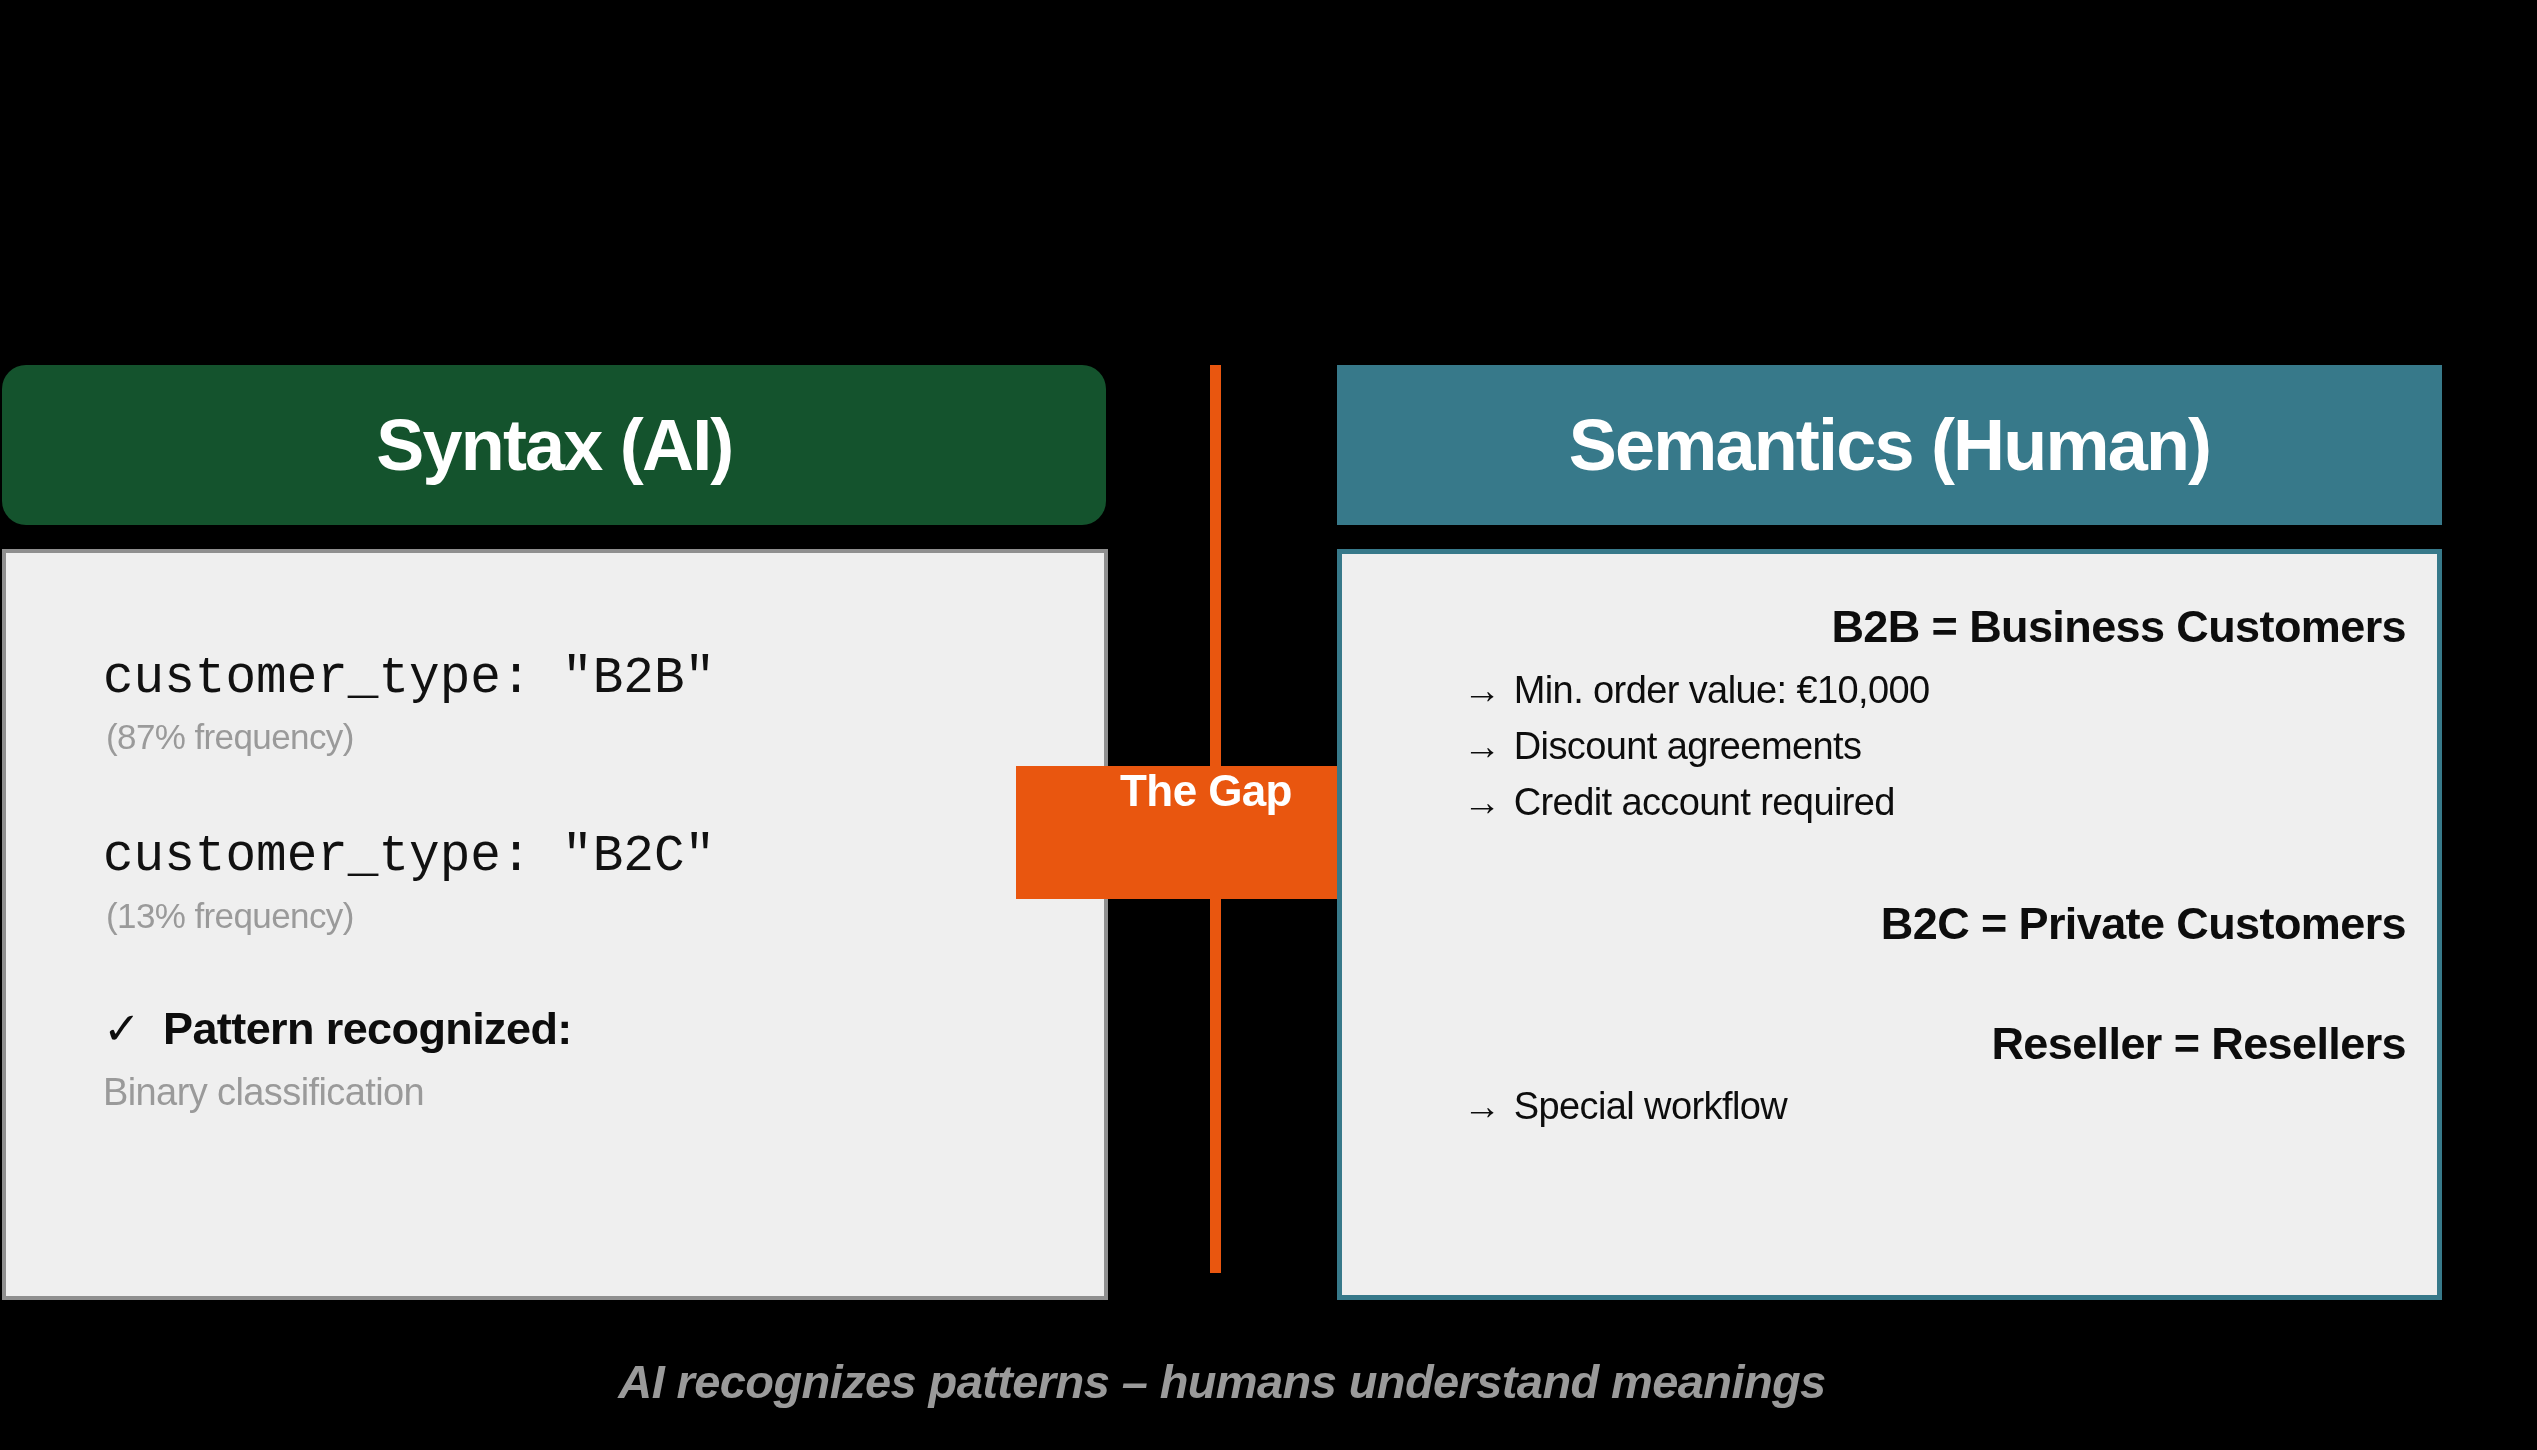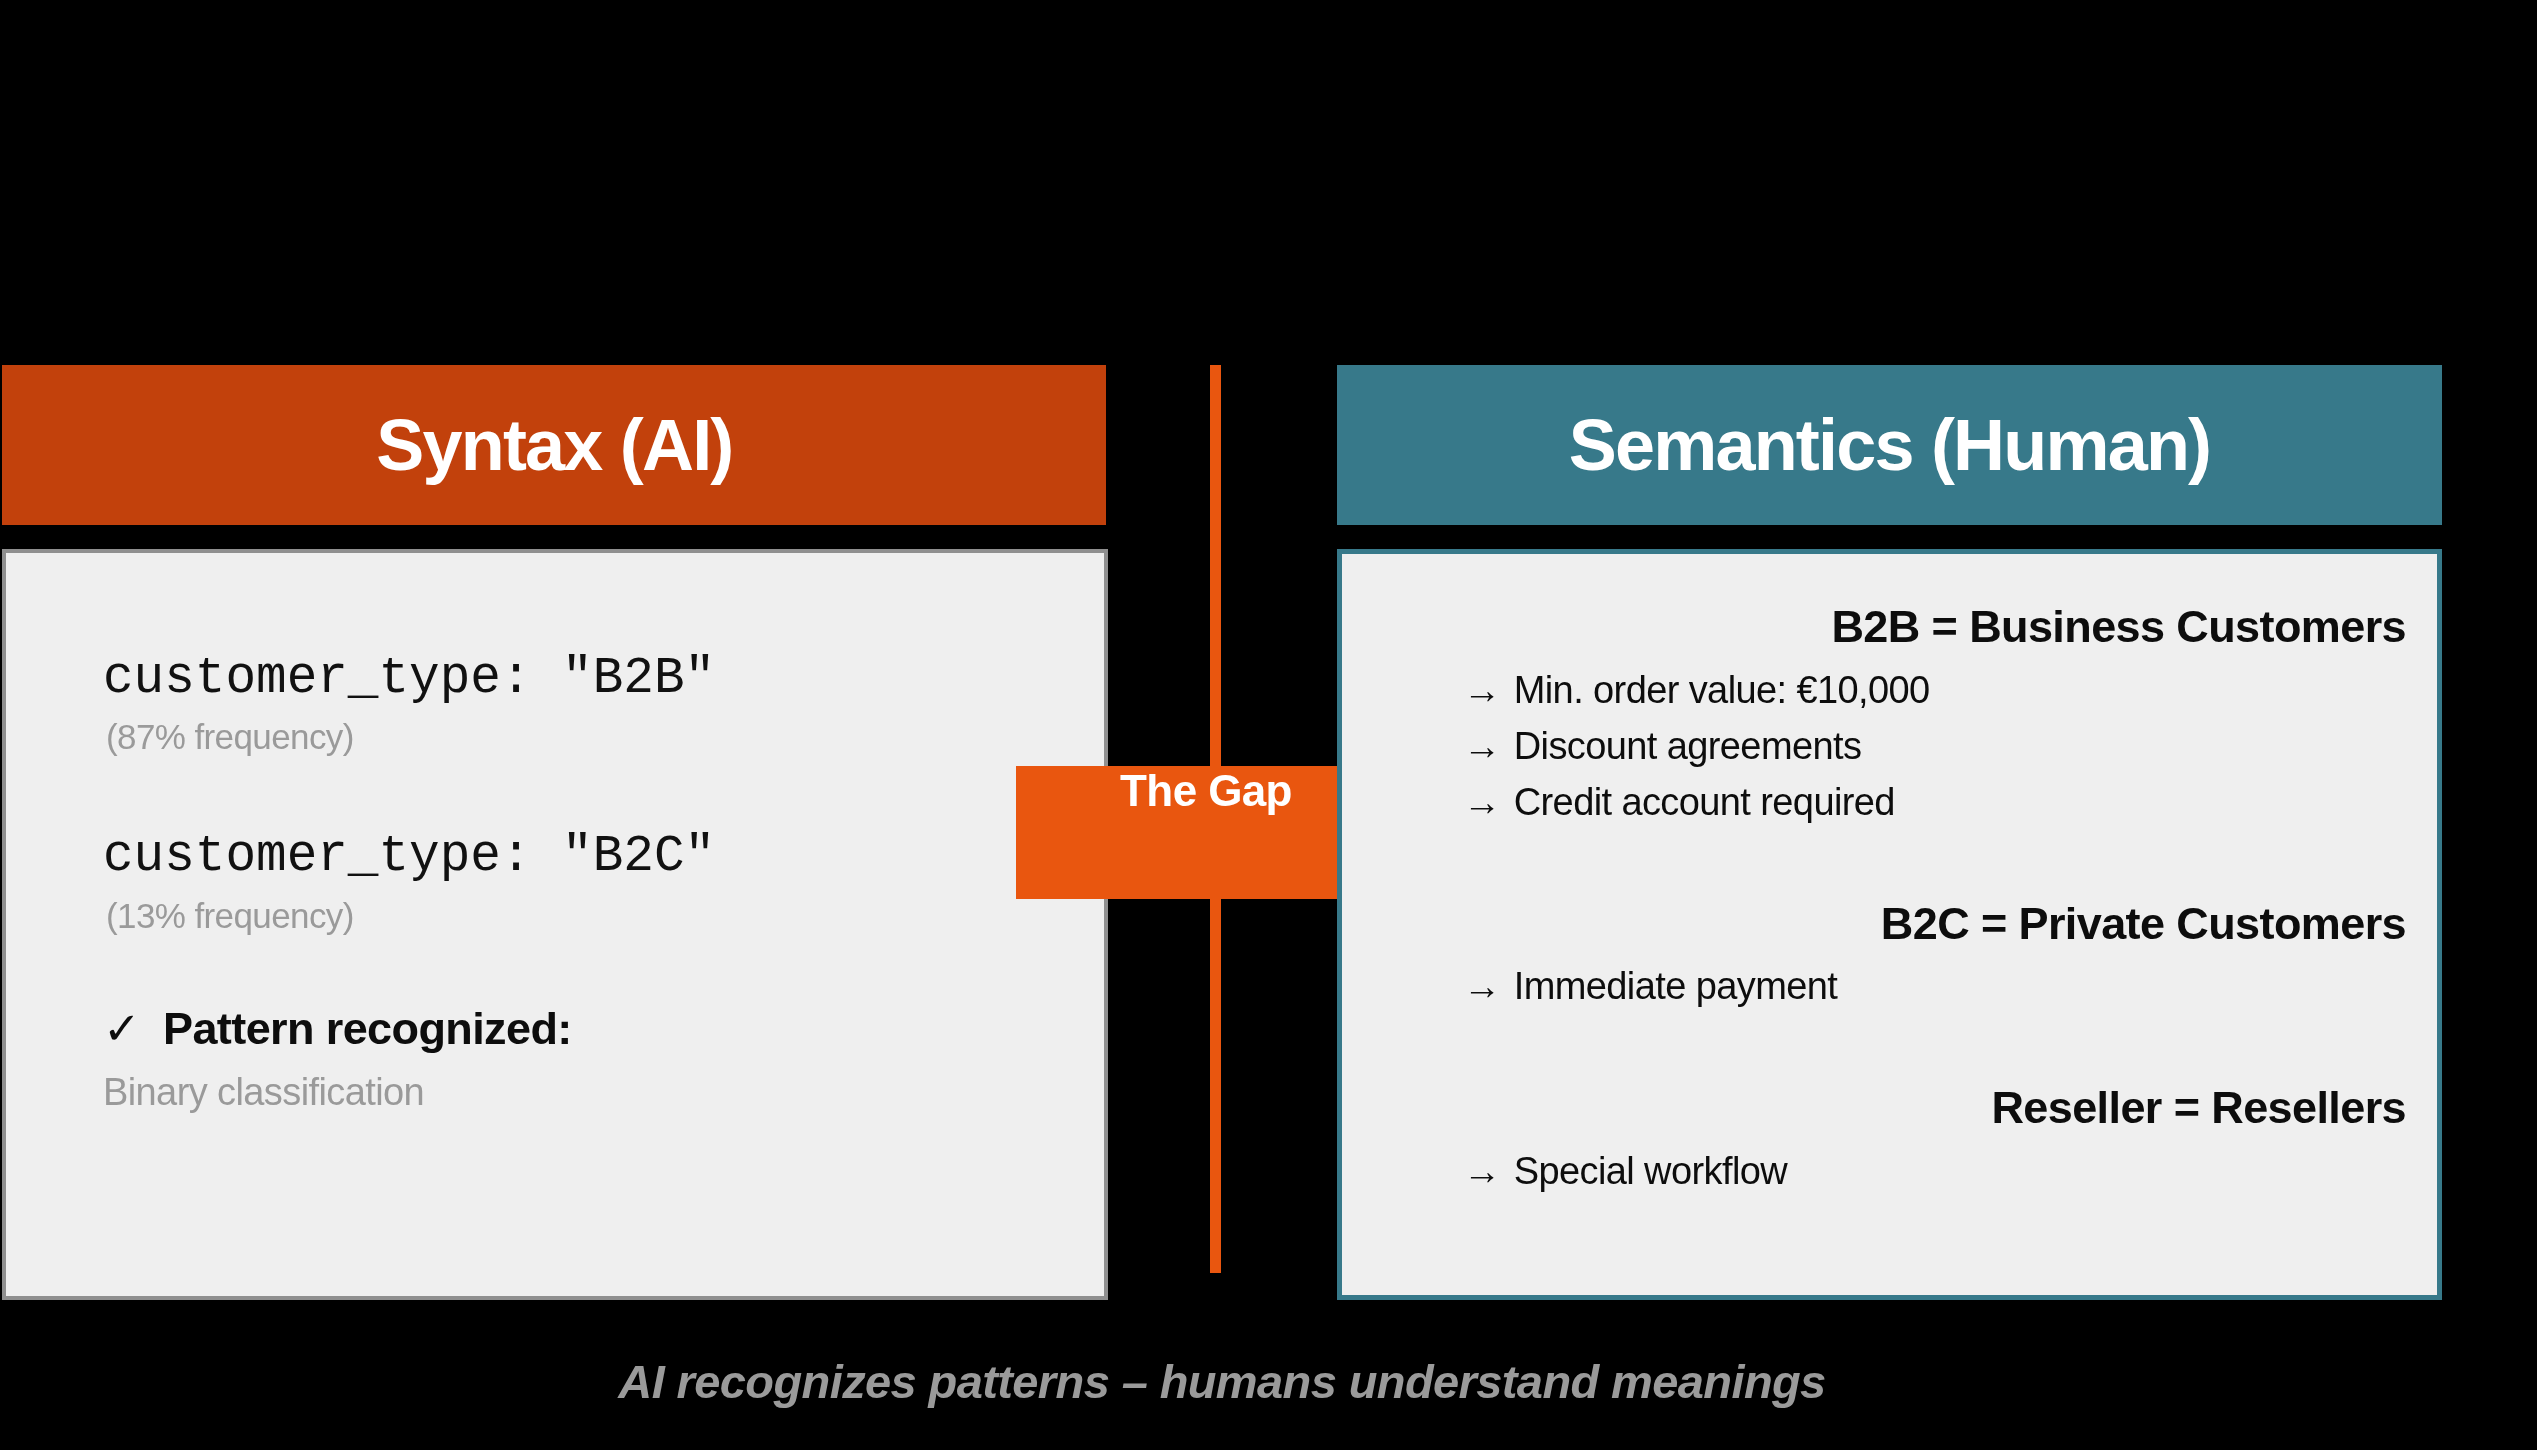--- a/index.html
+++ b/index.html
@@ -18,21 +18,21 @@
     top: 365px;
     height: 160px;
     display: flex;
     align-items: center;
     justify-content: center;
     color: #ffffff;
     font-size: 72px;
     font-weight: bold;
     letter-spacing: -1.8px;
   }
-  .panel-header.left  { left: 2.4px;    width: 1104px; background: #c2410c; }
+  .panel-header.left  { left: 2.4px;    width: 1104px; background: #14532d; border-radius: 24px; }
   .panel-header.right { left: 1337px; width: 1105px; background: #37798A; }
 
   
   .panel-box {
     position: absolute;
     top: 549px;
     height: 751px;
     background: #EFEFEF;
     box-sizing: border-box;
   }
@@ -186,23 +186,20 @@
       <div class="sem-bullet">
         <span class="arrow">→</span><span>Discount agreements</span>
       </div>
       <div class="sem-bullet">
         <span class="arrow">→</span><span>Credit account required</span>
       </div>
     </div>
 
     <div class="sem-section">
       <div class="sem-title">B2C = Private Customers</div>
-      <div class="sem-bullet">
-        <span class="arrow">→</span><span>Immediate payment</span>
-      </div>
     </div>
 
     <div class="sem-section">
       <div class="sem-title">Reseller = Resellers</div>
       <div class="sem-bullet">
         <span class="arrow">→</span><span>Special workflow</span>
       </div>
     </div>
 
   </div>

